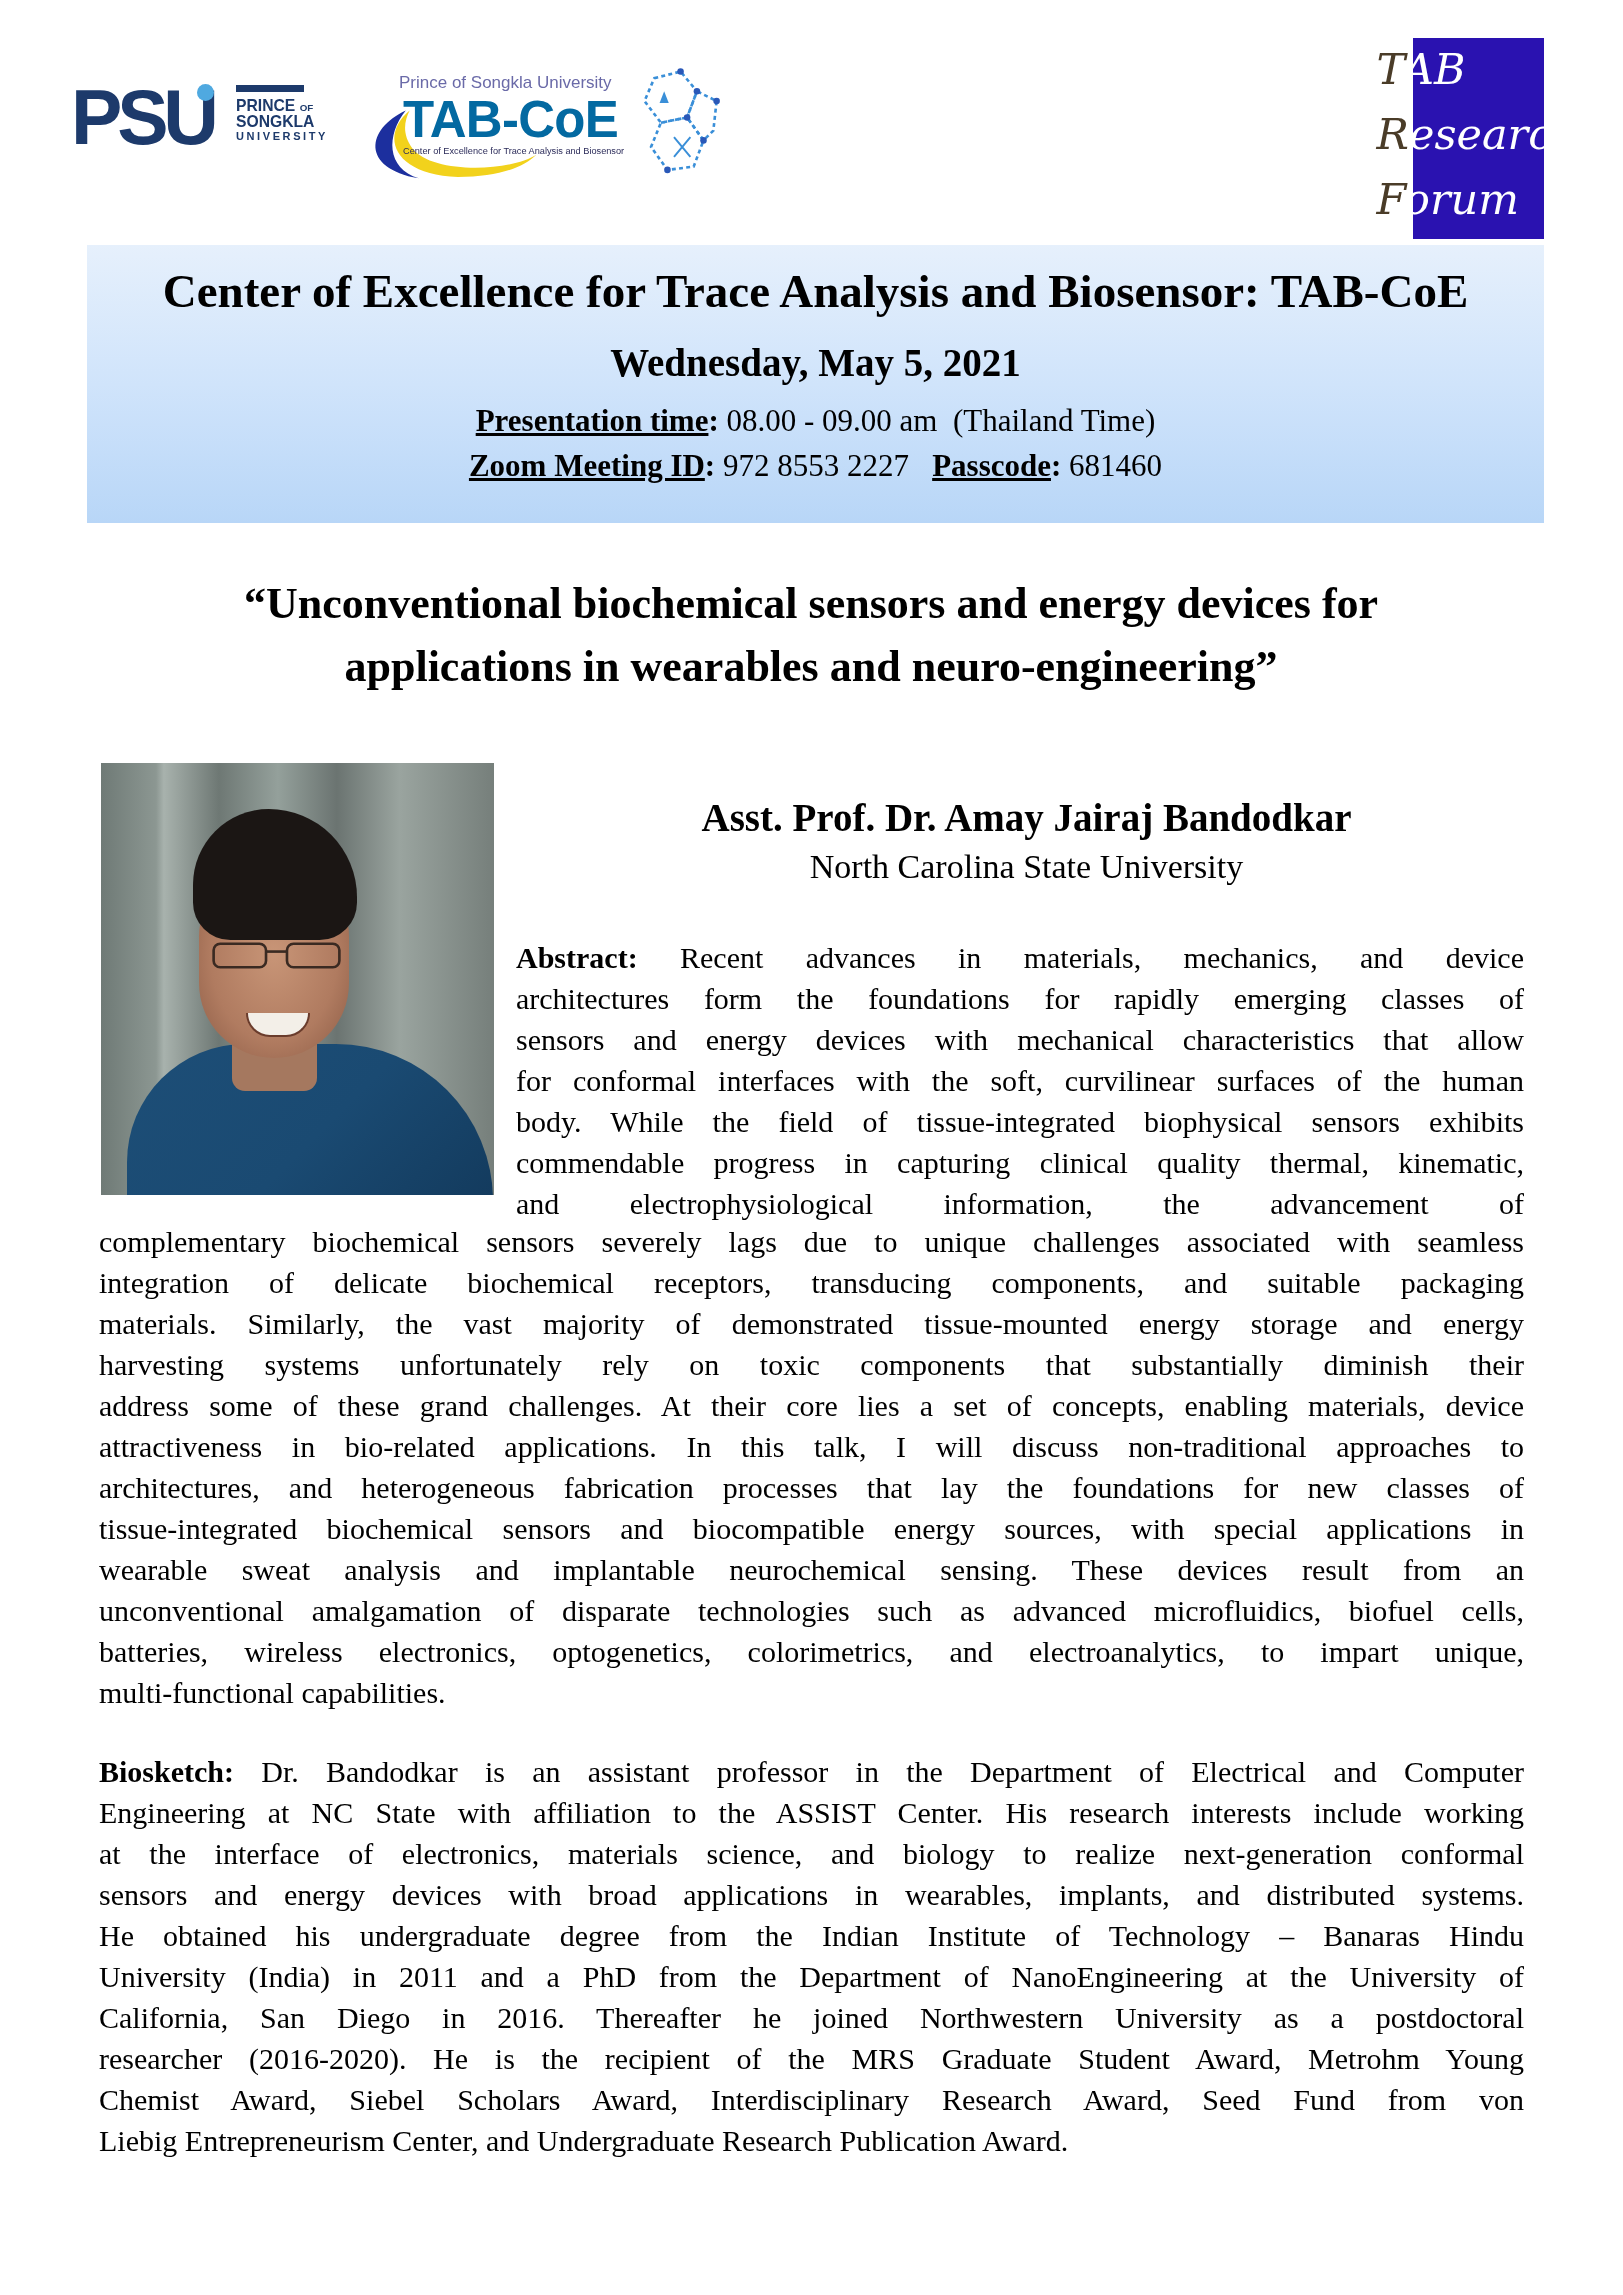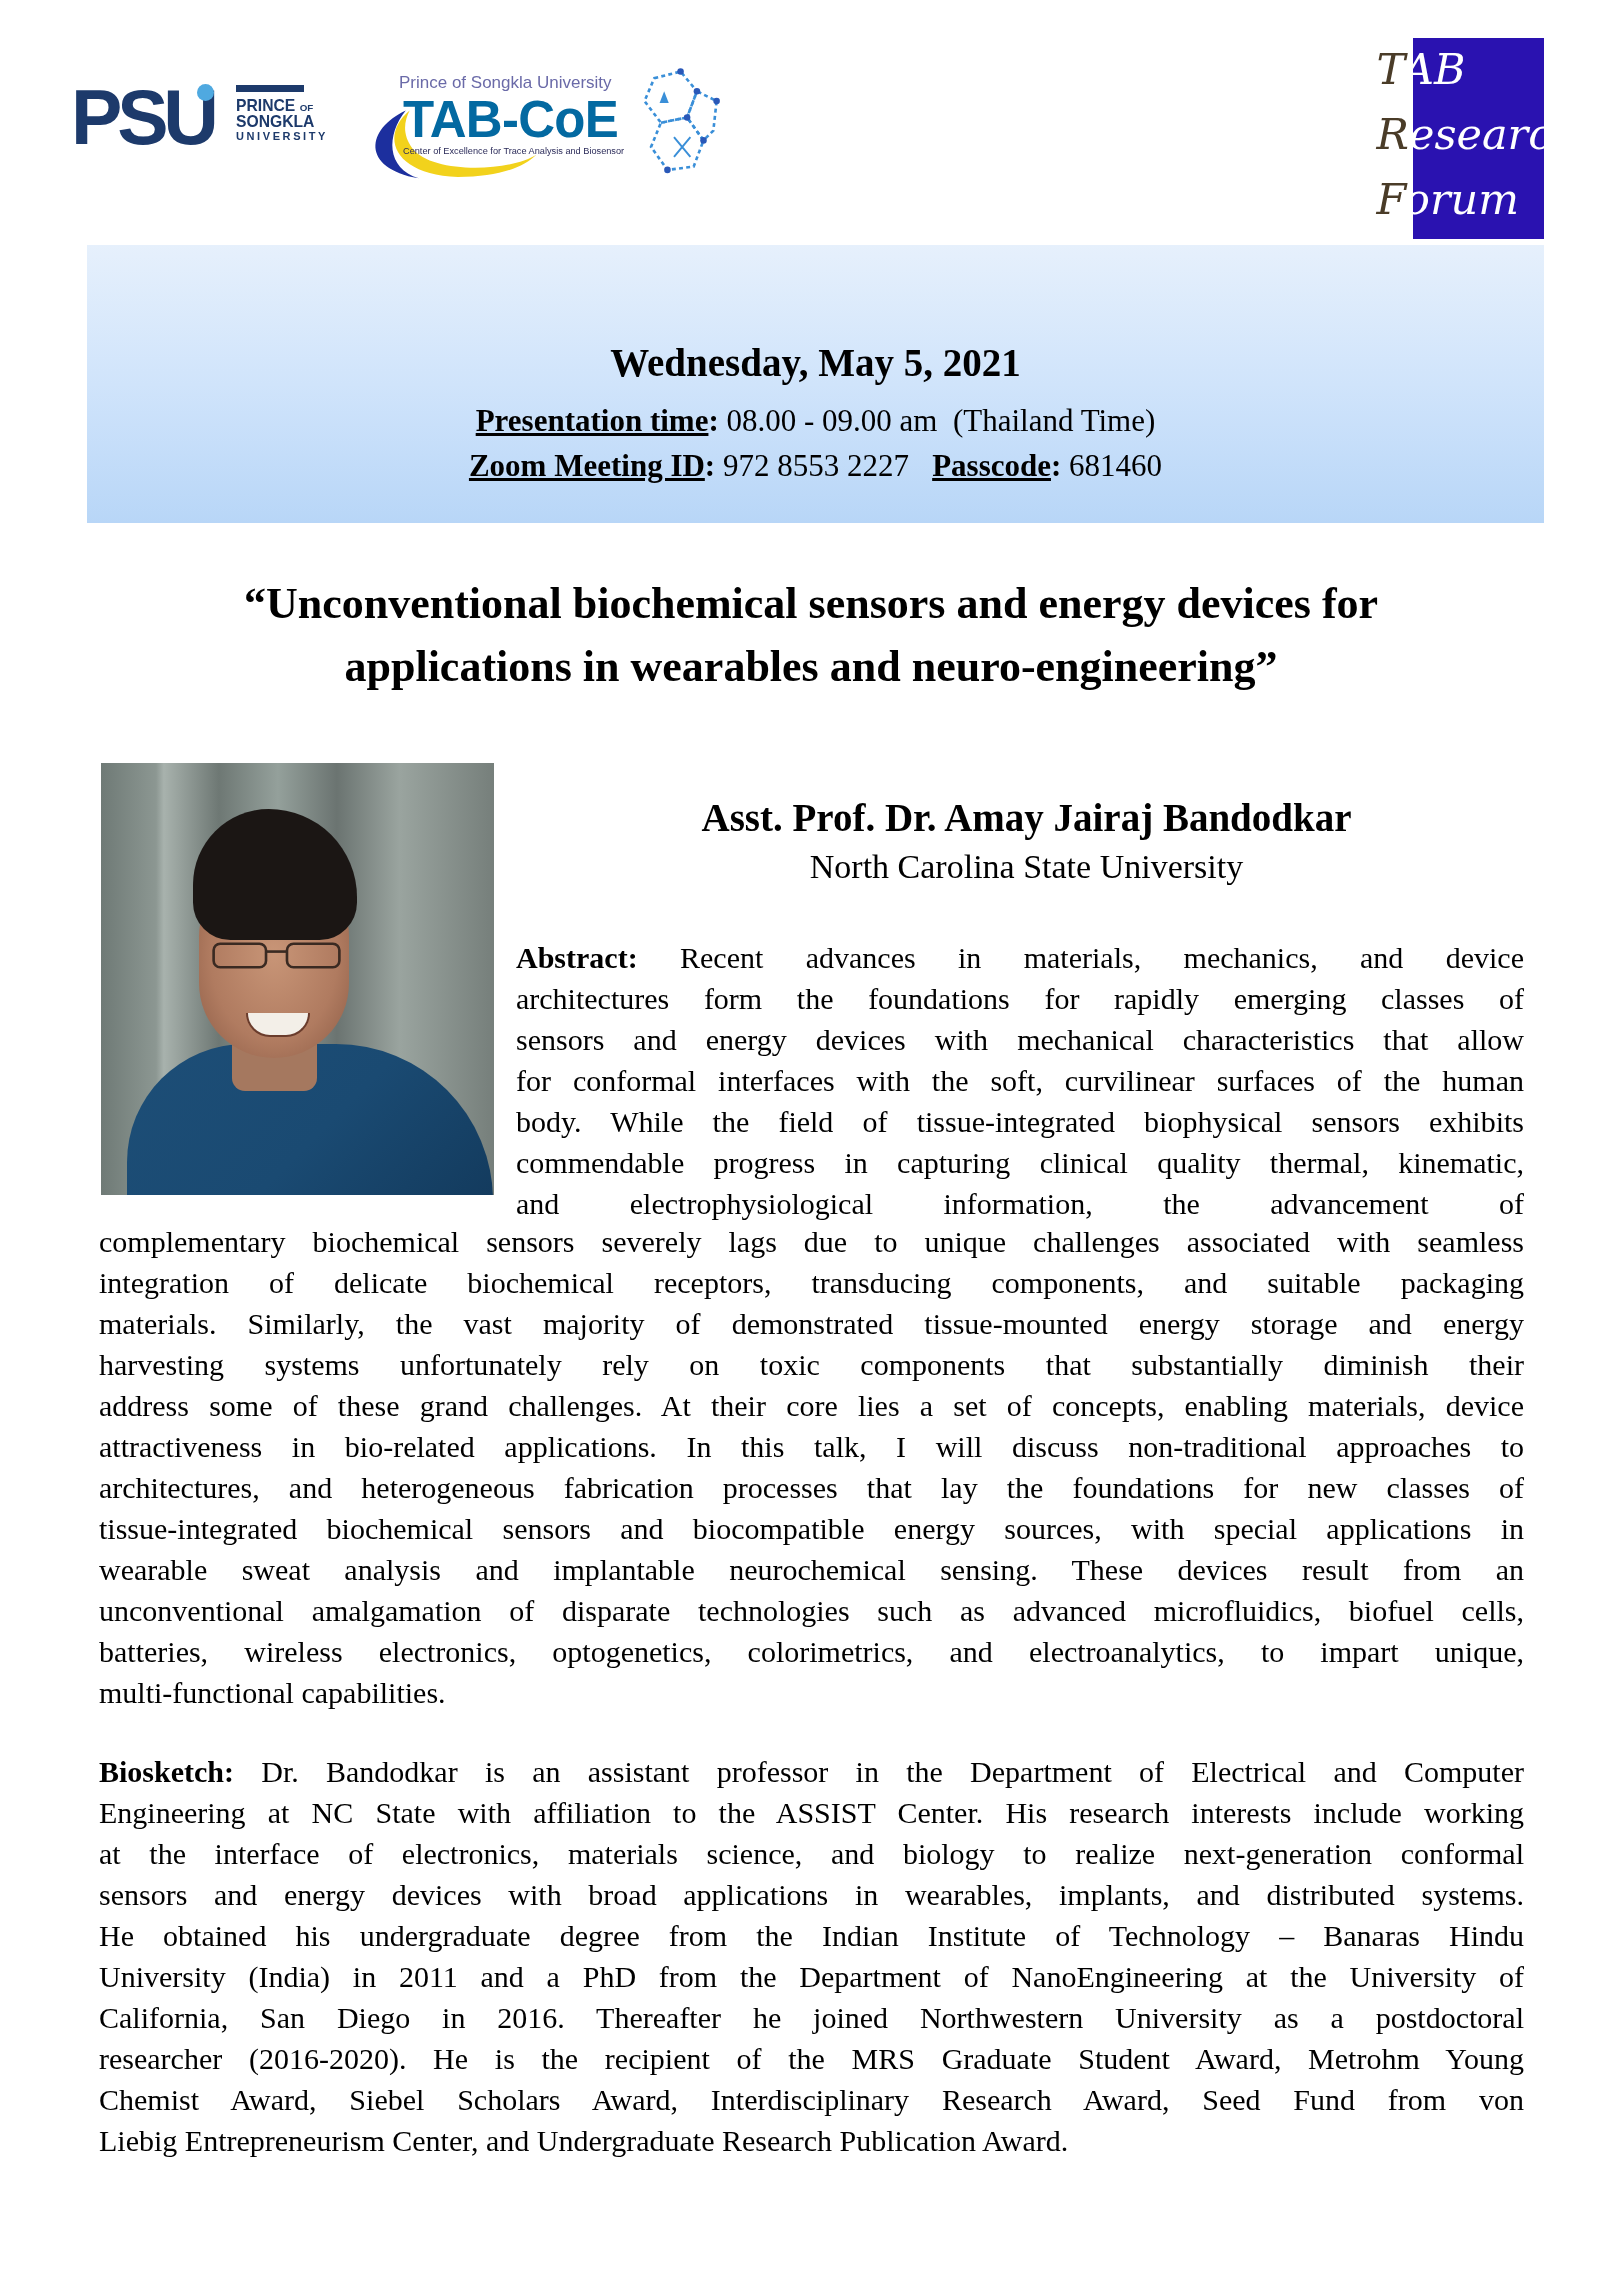--- a/index.html
+++ b/index.html
@@ -126,20 +126,21 @@
 <div class="forum-logo">
   <div class="forum-block"></div>
   <div class="forum-text">
     <span class="forum-line"><span>T</span><span class="w">AB</span></span>
     <span class="forum-line"><span>R</span><span class="w">esearch</span></span>
     <span class="forum-line"><span>F</span><span class="w">orum</span></span>
   </div>
 </div>
 
 <div class="band">
+  <div class="band-title">Center of Excellence for Trace Analysis and Biosensor: TAB-CoE</div>
   <div class="band-date">Wednesday, May 5, 2021</div>
   <div class="band-time">
     <span class="lbl">Presentation time</span><span class="colon">:</span><span style="white-space:pre"> 08.00 - 09.00 am  (Thailand Time)</span>
   </div>
   <div class="band-zoom">
     <span class="lbl">Zoom Meeting ID</span><span class="colon">:</span><span style="white-space:pre"> 972 8553 2227   </span><span class="lbl">Passcode</span><span class="colon">:</span><span style="white-space:pre"> 681460</span>
   </div>
 </div>
 
 <div class="talk-title">

